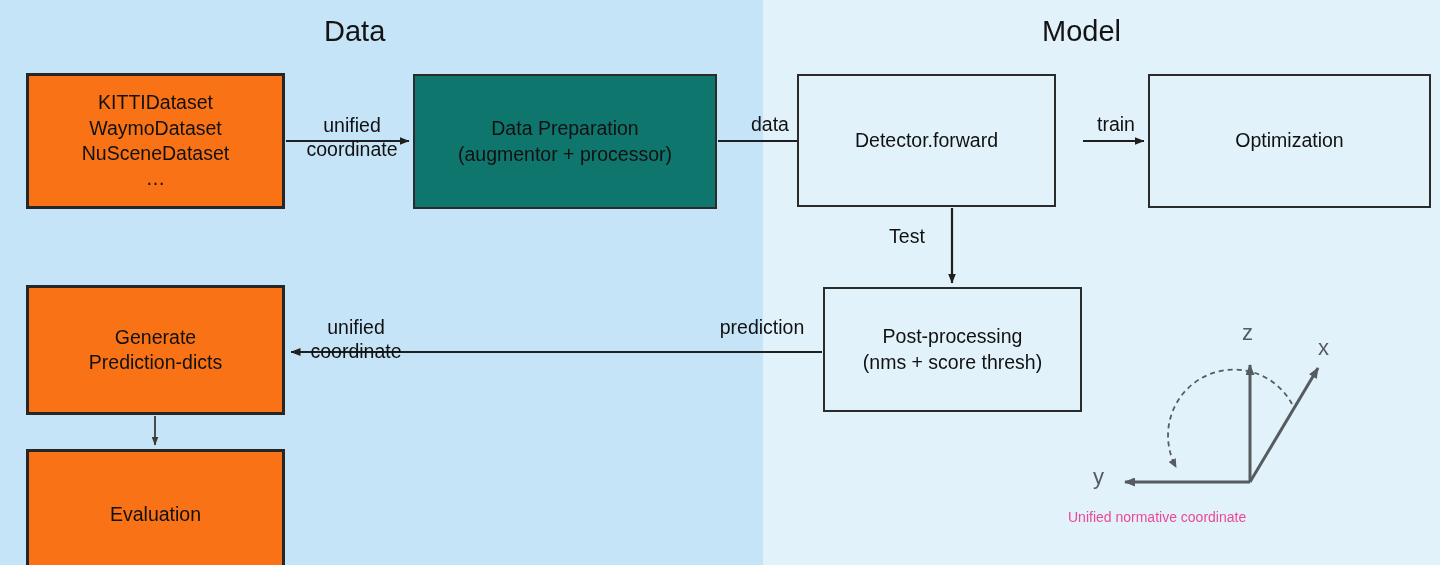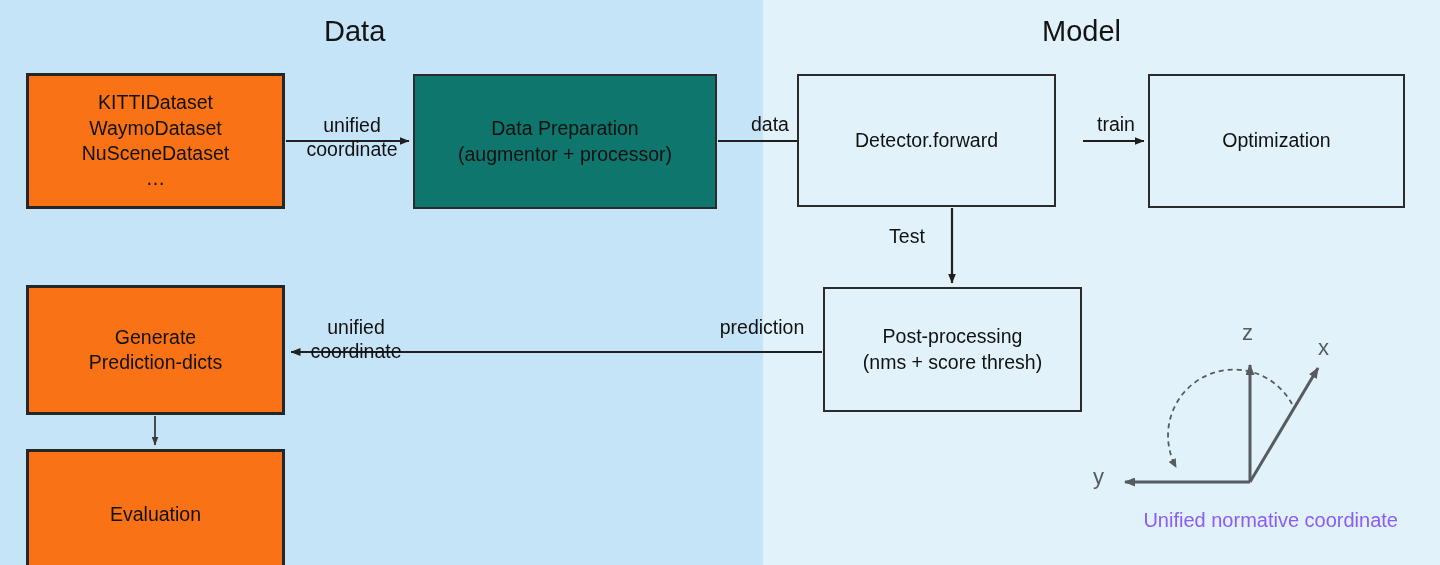--- a/index.html
+++ b/index.html
@@ -64,21 +64,21 @@
     border: 2px solid #2b2b2b;
   }
   .node.plain-light {
     background: #e2f2fb;
     border: 2px solid #2b2b2b;
   }
 
   #node-datasets   { left: 26px;   top: 73px;  width: 259px; height: 136px; }
   #node-dataprep   { left: 413px;  top: 74px;  width: 304px; height: 135px; }
   #node-detector   { left: 797px;  top: 74px;  width: 259px; height: 133px; }
-  #node-optimization{ left: 1148px; top: 74px;  width: 257px; height: 134px; }
+  #node-optimization{ left: 1148px; top: 74px;  width: 283px; height: 134px; }
   #node-postproc   { left: 823px;  top: 287px; width: 259px; height: 125px; }
   #node-generate   { left: 26px;   top: 285px; width: 259px; height: 130px; }
   #node-evaluation { left: 26px;   top: 449px; width: 259px; height: 131px; }
 
   svg.arrows {
     position: absolute;
     left: 0;
     top: 0;
     width: 1440px;
     height: 565px;
@@ -109,23 +109,23 @@
   }
   #axis-z { left: 1242px; top: 322px; }
   #axis-x { left: 1318px; top: 337px; }
   #axis-y { left: 1093px; top: 466px; }
 
   #coord-caption {
     position: absolute;
     left: 1068px;
     top: 509px;
     width: 330px;
-    text-align: right;
-    font-size: 20px;
-    color: #8b5cf6;
+    text-align: left;
+    font-size: 14px;
+    color: #ec4899;
     white-space: nowrap;
   }
 </style>
 </head>
 <body>
 
 <div id="canvas">
 
   <div class="panel" id="panel-data"></div>
   <div class="panel" id="panel-model"></div>

